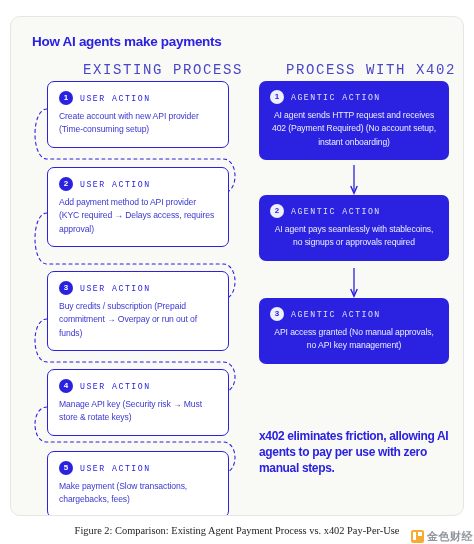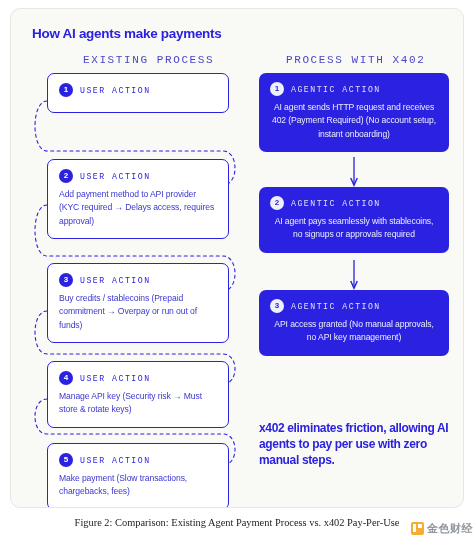--- a/index.html
+++ b/index.html
@@ -10,20 +10,21 @@
     background: #ffffff;
     font-family: "Liberation Sans", sans-serif;
     overflow: hidden;
   }
 
   #root {
     position: relative;
     width: 474px;
     height: 460px;
     background: #ffffff;
+    margin-top: 8px;
   }
 
   
   .figure-card {
     position: absolute;
     left: 10px;
     top: 8px;
     width: 454px;
     height: 500px;
     background: #f9f9f6;
@@ -41,21 +42,21 @@
     font-weight: bold;
     letter-spacing: -0.3px;
     color: #2b21e0;
     font-family: "Liberation Sans", sans-serif;
   }
 
   
   .col-head {
     position: absolute;
     font-family: "Liberation Mono", monospace;
-    font-size: 11px;
+    font-size: 14px;
     letter-spacing: 1.6px;
     color: #4a46c8;
     white-space: nowrap;
   }
   .col-head.left  { left: 72px;  top: 45px; }
   .col-head.right { left: 275px; top: 45px; }
 
   
   .col {
     position: absolute;
@@ -238,36 +239,37 @@
     <div class="col-head left">EXISTING PROCESS</div>
     <div class="col-head right">PROCESS WITH X402</div>
 
     <div class="col col-left">
 
       <div class="step-white" style="top:0px;">
         <div class="box-head">
           <span class="badge badge-blue">1</span>
           <span class="box-kicker kicker-dark">USER ACTION</span>
         </div>
+        <div class="box-body body-dark">Create account with new API provider (Time-consuming setup)</div>
       </div>
 
       <div class="step-white" style="top:86px;">
         <div class="box-head">
           <span class="badge badge-blue">2</span>
           <span class="box-kicker kicker-dark">USER ACTION</span>
         </div>
         <div class="box-body body-dark">Add payment method to API provider (KYC required → Delays access, requires approval)</div>
       </div>
 
       <div class="step-white" style="top:190px;">
         <div class="box-head">
           <span class="badge badge-blue">3</span>
           <span class="box-kicker kicker-dark">USER ACTION</span>
         </div>
-        <div class="box-body body-dark">Buy credits / stablecoins (Prepaid commitment → Overpay or run out of funds)</div>
+        <div class="box-body body-dark">Buy credits / subscription (Prepaid commitment → Overpay or run out of funds)</div>
       </div>
 
       <div class="step-white" style="top:288px;">
         <div class="box-head">
           <span class="badge badge-blue">4</span>
           <span class="box-kicker kicker-dark">USER ACTION</span>
         </div>
         <div class="box-body body-dark">Manage API key (Security risk → Must store &amp; rotate keys)</div>
       </div>
 

